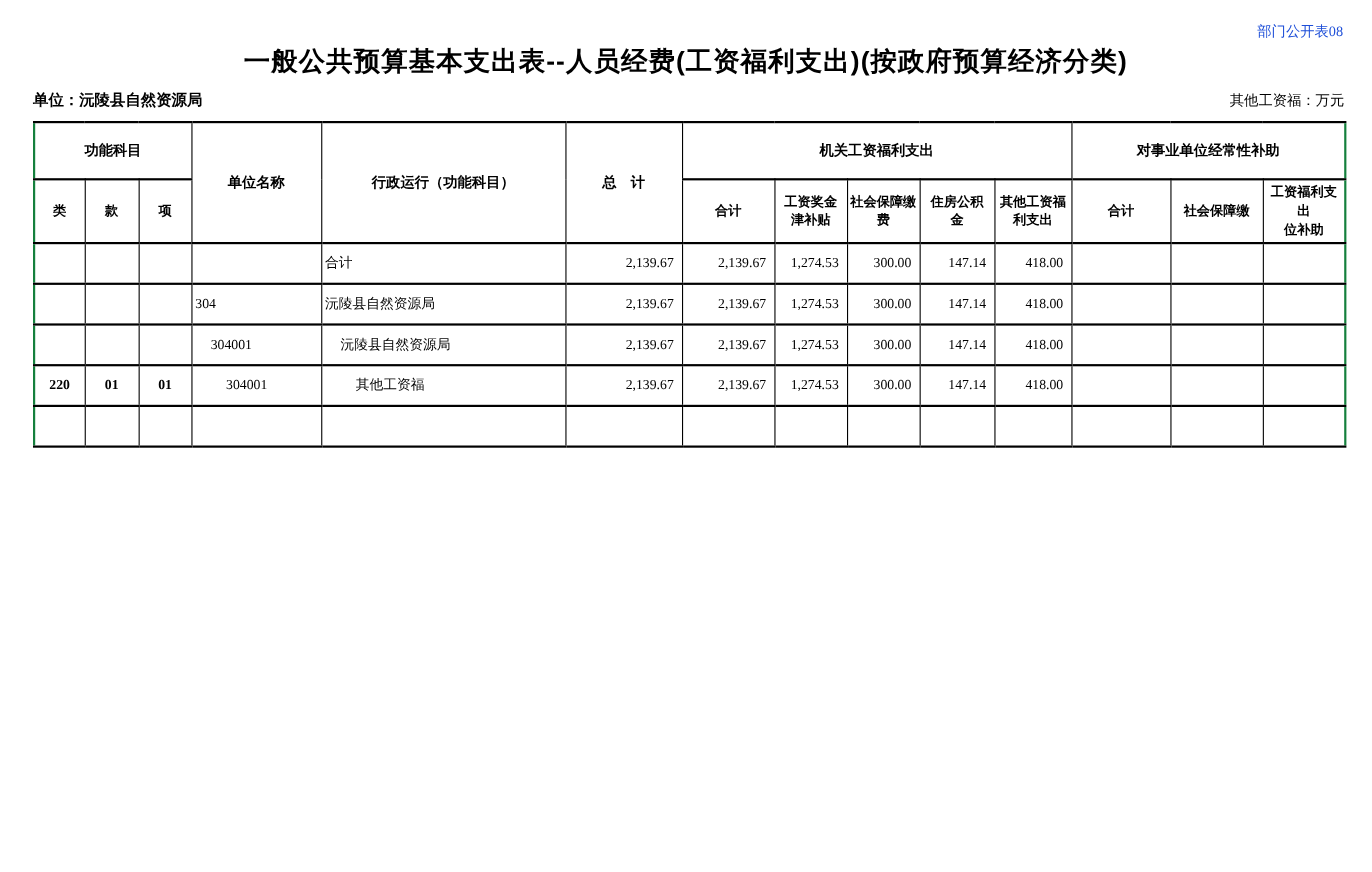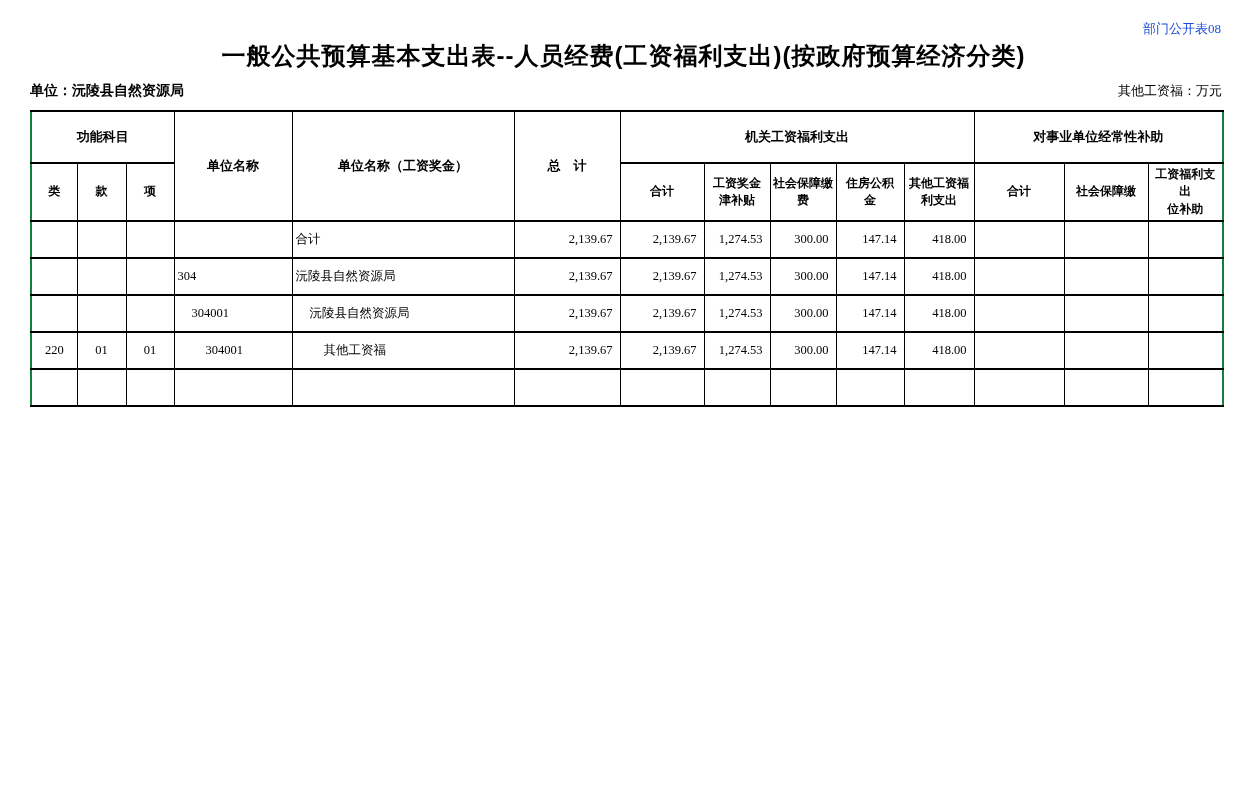--- a/index.html
+++ b/index.html
@@ -74,21 +74,21 @@
   }
   .budget-table thead tr.h1 { height: 52px; }
   .budget-table thead tr.h2 { height: 50px; }
   .budget-table tbody tr { height: 37px; }
   .budget-table td {
     font-family: "Liberation Serif", serif;
     font-size: 12.5px;
     vertical-align: middle;
     padding: 2px 3px;
   }
-  td.cell-center { text-align: center; }
+  td.cell-center { text-align: center; font-weight: bold; }
   td.cell-left   { text-align: left; }
   td.cell-num    { text-align: right; padding-right: 7px; }
   td.ind1 { padding-left: 17px; }
   td.ind2 { padding-left: 31px; }
 </style>
 </head>
 <body>
 
 <div class="doc-tag">部门公开表08</div>
 
@@ -113,21 +113,21 @@
     <col style="width:68px">
       <col style="width:70px">
     <col style="width:90px">
       <col style="width:84px">
       <col style="width:75px">
   </colgroup>
   <thead>
     <tr class="h1">
       <th colspan="3">功能科目</th>
       <th rowspan="2">单位名称</th>
-      <th rowspan="2">单位名称（工资奖金）</th>
+      <th rowspan="2">行政运行（功能科目）</th>
       <th rowspan="2">总　计</th>
       <th colspan="5">机关工资福利支出</th>
       <th colspan="3">对事业单位经常性补助</th>
     </tr>
     <tr class="h2">
       <th class="sub">类</th>
       <th class="sub">款</th>
       <th class="sub">项</th>
       <th class="sub">合计</th>
       <th class="sub">工资奖金

